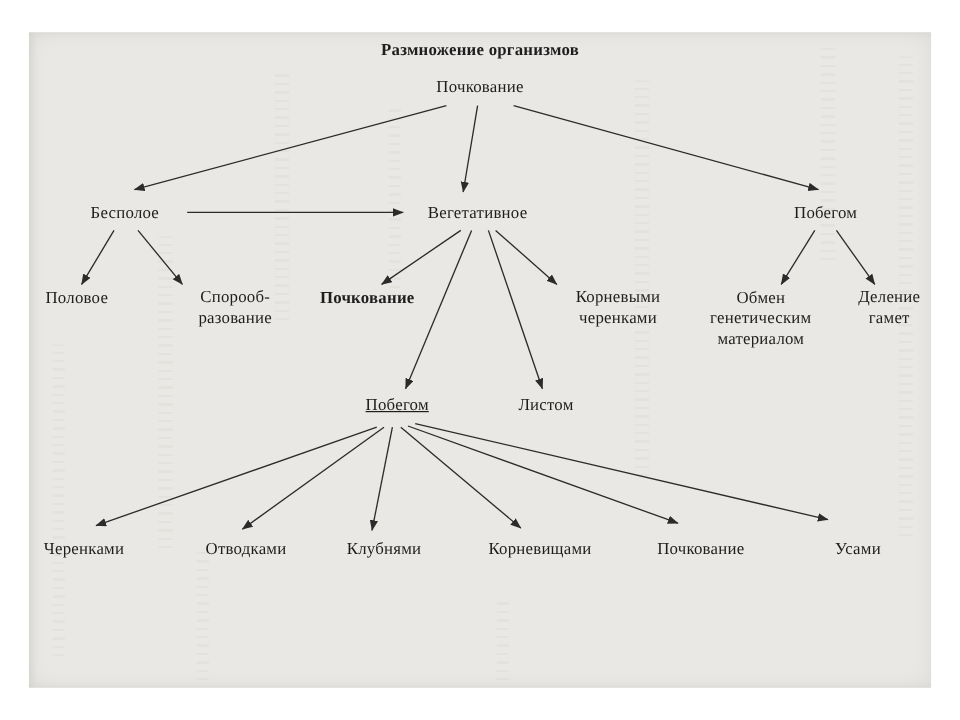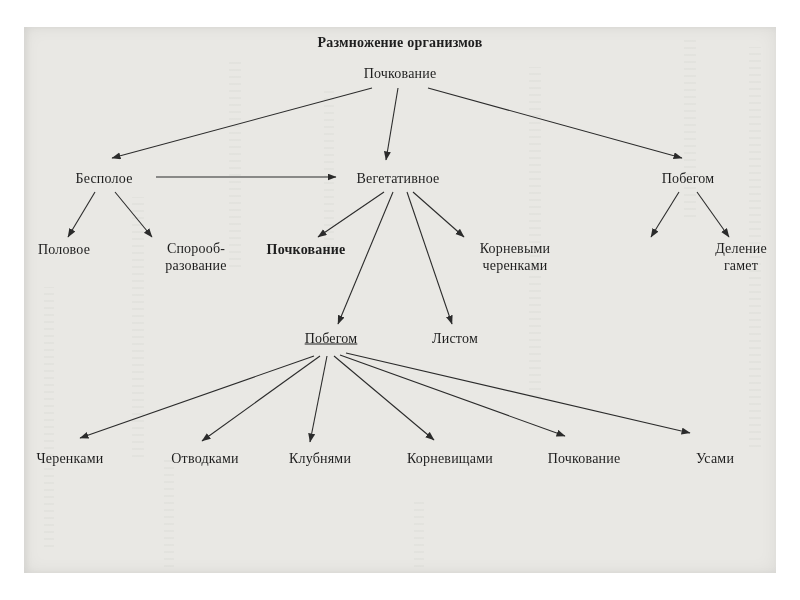--- a/index.html
+++ b/index.html
@@ -80,20 +80,25 @@
         <div>Спорооб-</div>
         <div>разование</div>
       </div>
       <div class="node" style="left: 306px; top: 249px; font-weight: bold;">
         <div>Почкование</div>
       </div>
       <div class="node" style="left: 489px; top: 257px; margin-left: 26px;">
         <div>Корневыми</div>
         <div>черенками</div>
       </div>
+      <div class="node" style="left: 634px; top: 266px;">
+        <div>Обмен</div>
+        <div>генетическим</div>
+        <div>материалом</div>
+      </div>
       <div class="node" style="left: 741px; top: 257px;">
         <div>Деление</div>
         <div>гамет</div>
       </div>
       <div class="node" style="left: 331px; top: 338px; text-decoration: underline;">
         <div>Побегом</div>
       </div>
       <div class="node" style="left: 455px; top: 338px;">
         <div>Листом</div>
       </div>

